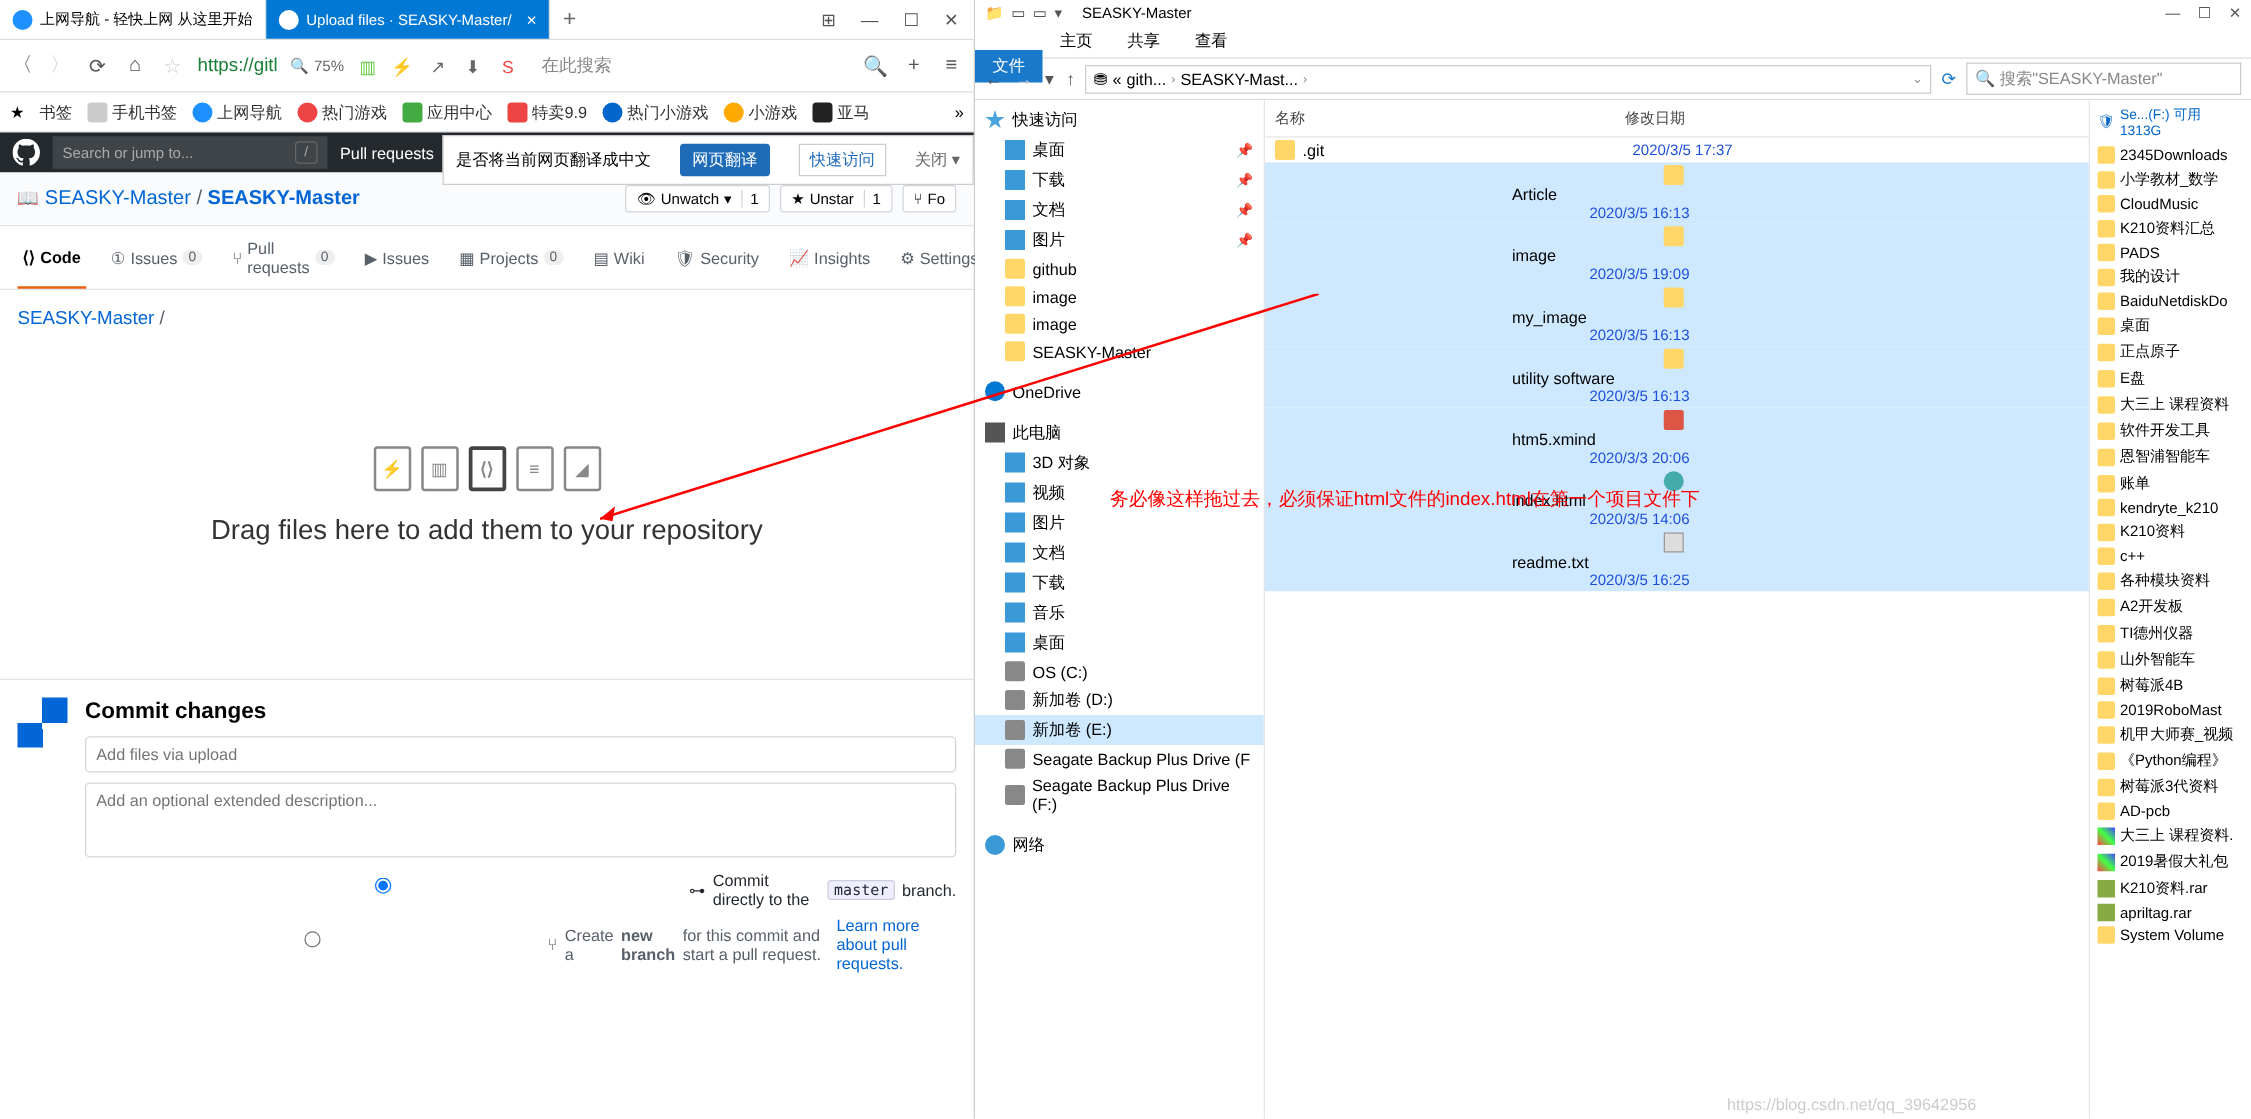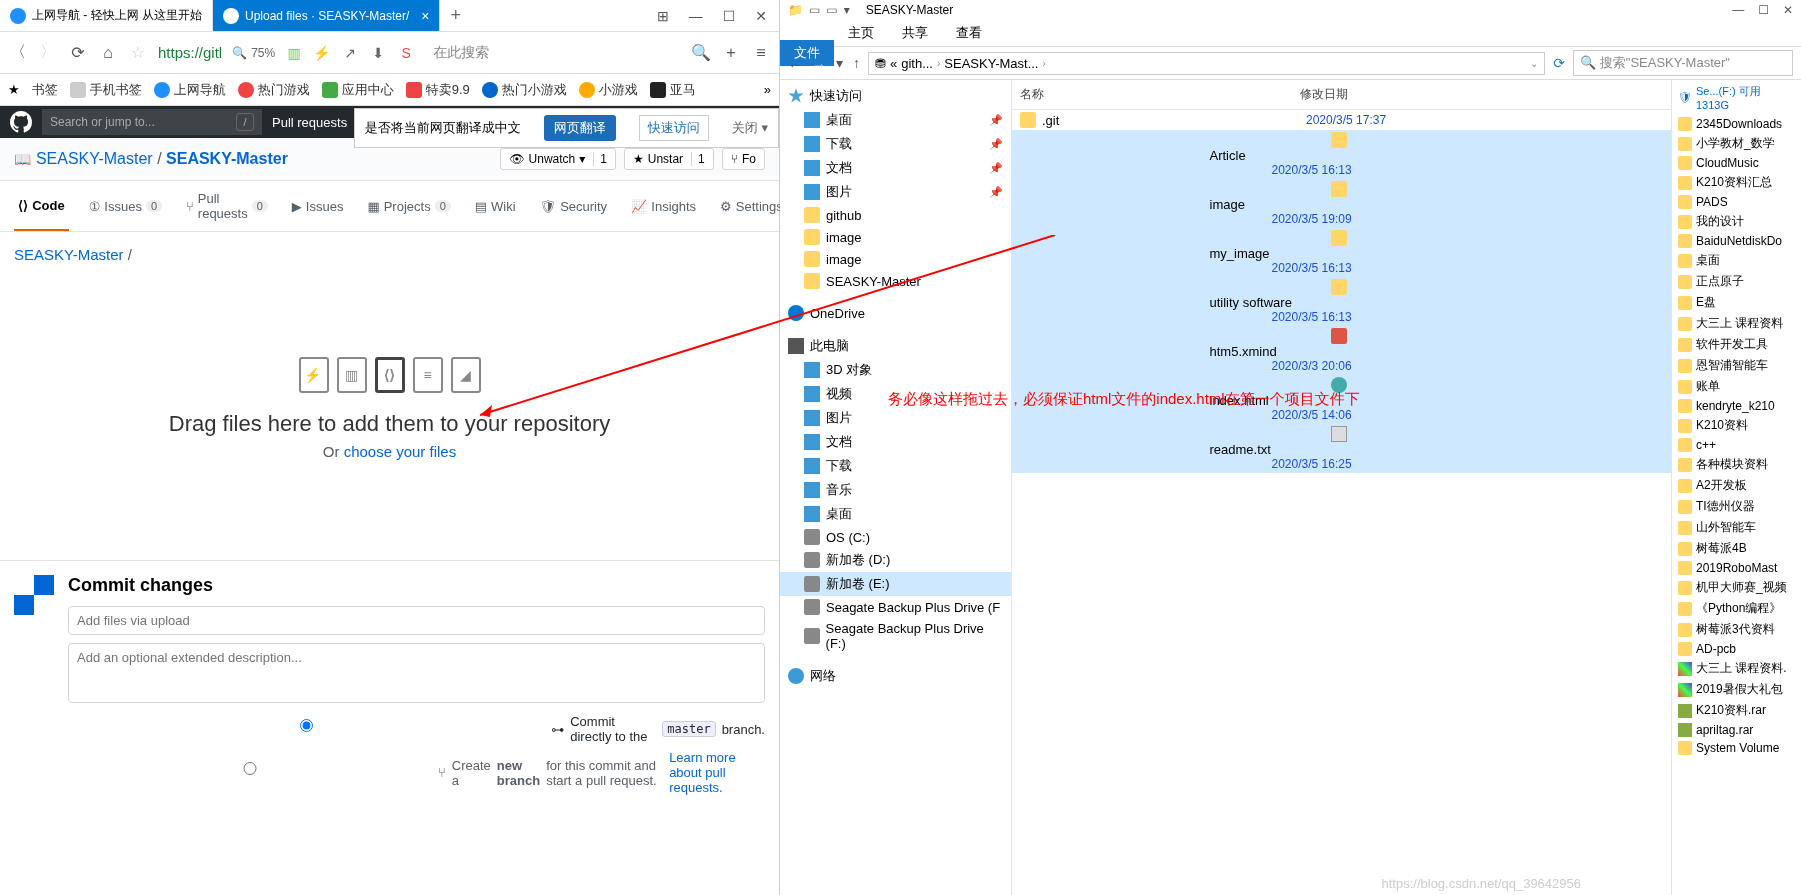--- a/index.html
+++ b/index.html
@@ -278,23 +278,20 @@
 
   <div class="drop-area">
     <div class="drop-icons">
       <div class="di">⚡</div>
       <div class="di">▥</div>
       <div class="di big">⟨⟩</div>
       <div class="di">≡</div>
       <div class="di">◢</div>
     </div>
     <div class="drop-title">Drag files here to add them to your repository</div>
-    <div class="drop-sub">
-      <span>Or </span><a>choose your files</a>
-    </div>
   </div>
 
   <div class="commit">
     <div class="commit-avatar"></div>
     <div class="commit-form">
       <h3>Commit changes</h3>
       <input type="text" placeholder="Add files via upload" style="">
       <textarea placeholder="Add an optional extended description..." style=""></textarea>
       <div class="commit-radio">
         <input type="radio" checked="" style="">

